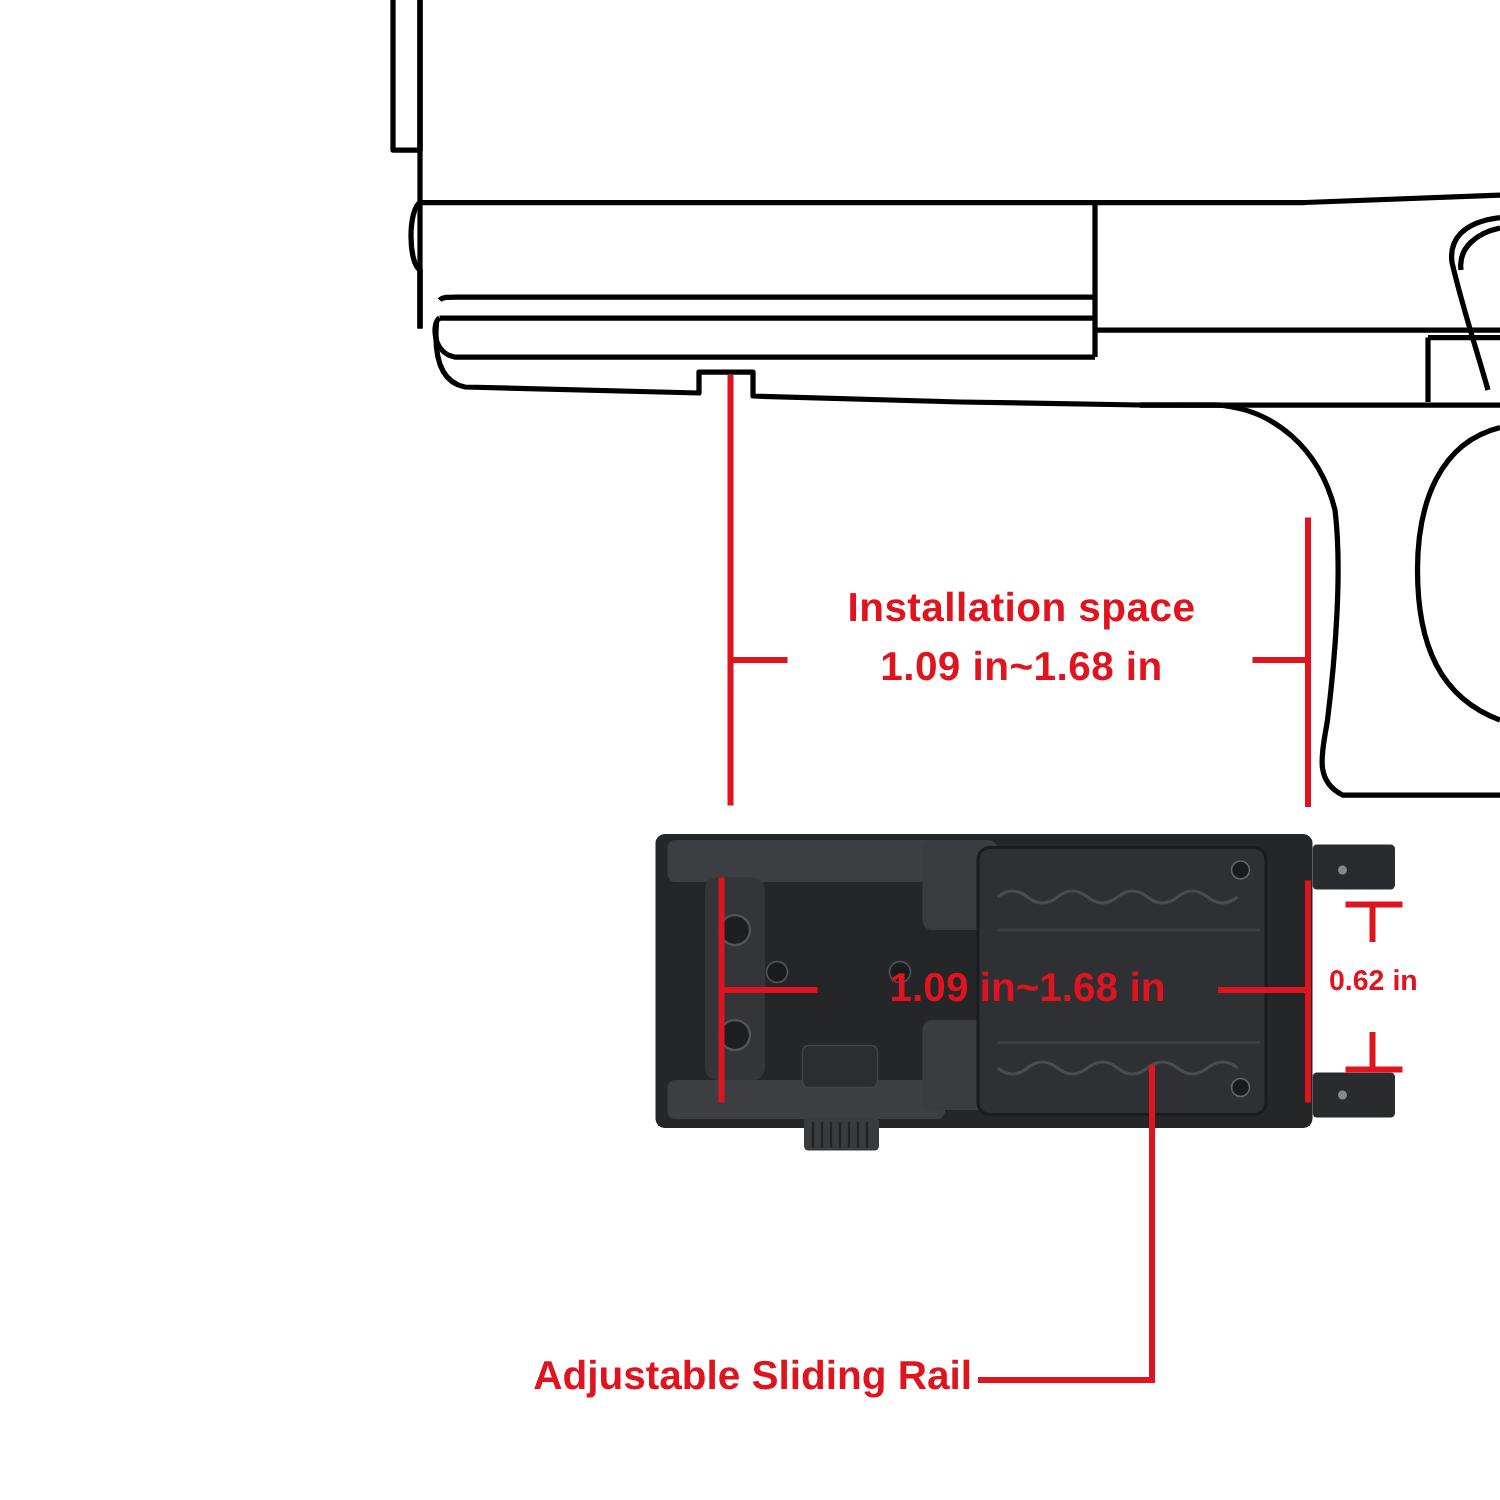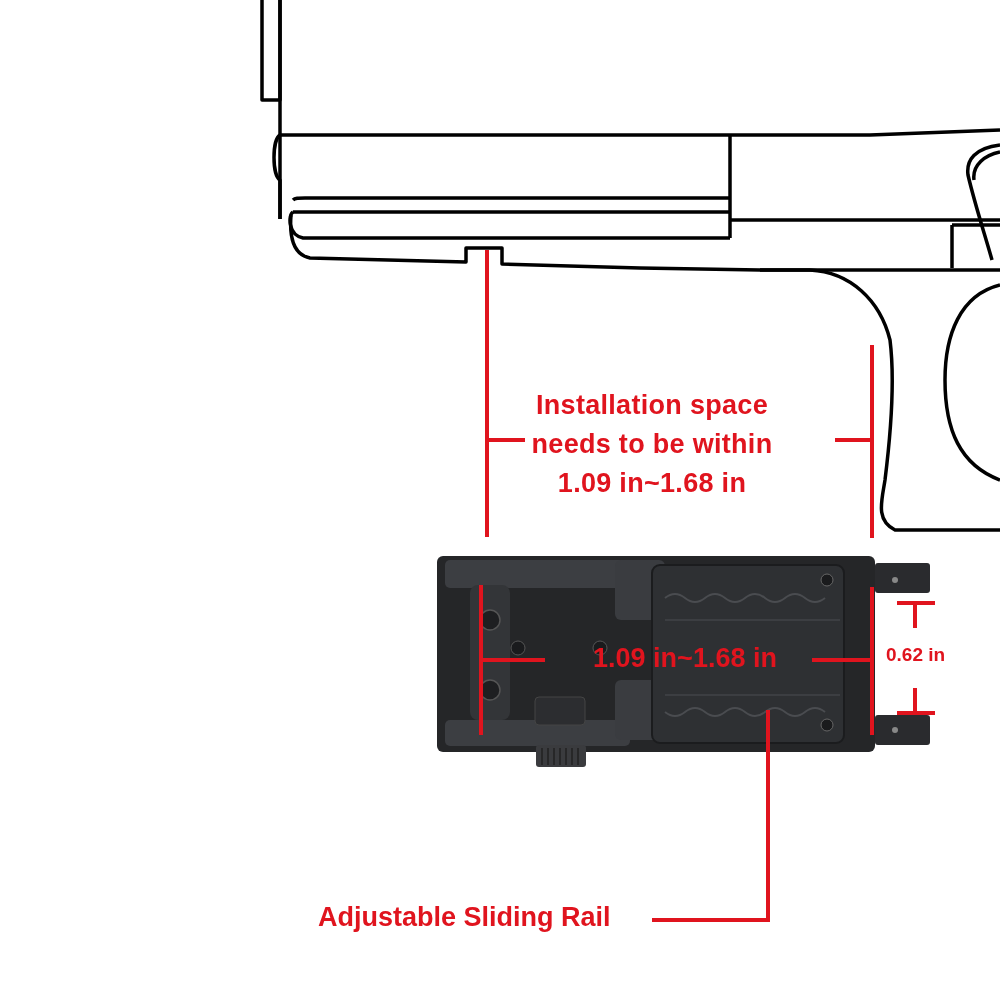--- a/index.html
+++ b/index.html
@@ -7,25 +7,25 @@
     #stage { position: absolute; left: 0; top: 0; width: 1000px; height: 1000px; }
     .label {
       position: absolute;
       color: #e0141e;
       font-family: "Liberation Sans", sans-serif;
       font-weight: bold;
       text-align: center;
       white-space: nowrap;
       line-height: 1;
     }
-    #install-label { left: 502px; top: 386px; width: 300px; font-size: 27px; line-height: 39px; letter-spacing: 0.3px; }
+    #install-label { left: 531px; top: 386px; width: 300px; font-size: 27px; line-height: 39px; letter-spacing: 0.3px; }
     #install-label span { display: block; }
     #inner-range-label { left: 570px; top: 645px; width: 230px; font-size: 27px; }
     #height-label { left: 886px; top: 645px; width: 110px; font-size: 19px; text-align: left; }
-    #rail-label { left: 318px; top: 904px; width: 330px; font-size: 27px; text-align: left; }
+    #rail-label { left: 318px; top: 904px; width: 330px; font-size: 27px; text-align: right; }
   </style>
 </head>
 <body>
 
 <div id="stage">
   <svg width="1000" height="1000" viewBox="0 0 1000 1000" xmlns="http://www.w3.org/2000/svg">
 
     <g fill="none" stroke="#000" stroke-width="3.5" stroke-linejoin="round">
 
       <path d="M262,0 L262,100 L280,100 L280,0"></path>
@@ -107,19 +107,18 @@
       <line x1="897" y1="713" x2="935" y2="713"></line>
     </g>
 
     <g stroke="#e0141e" stroke-width="4" fill="none">
       <polyline points="768,710 768,920 652,920"></polyline>
     </g>
   </svg>
 
   <div id="install-label" class="label">
     <span>Installation space</span>
-    <span>needs to be within</span>
     <span>1.09 in~1.68 in</span>
   </div>
   <div id="inner-range-label" class="label">1.09 in~1.68 in</div>
   <div id="height-label" class="label">0.62 in</div>
   <div id="rail-label" class="label">Adjustable Sliding Rail</div>
 </div>
 
 </body></html>

